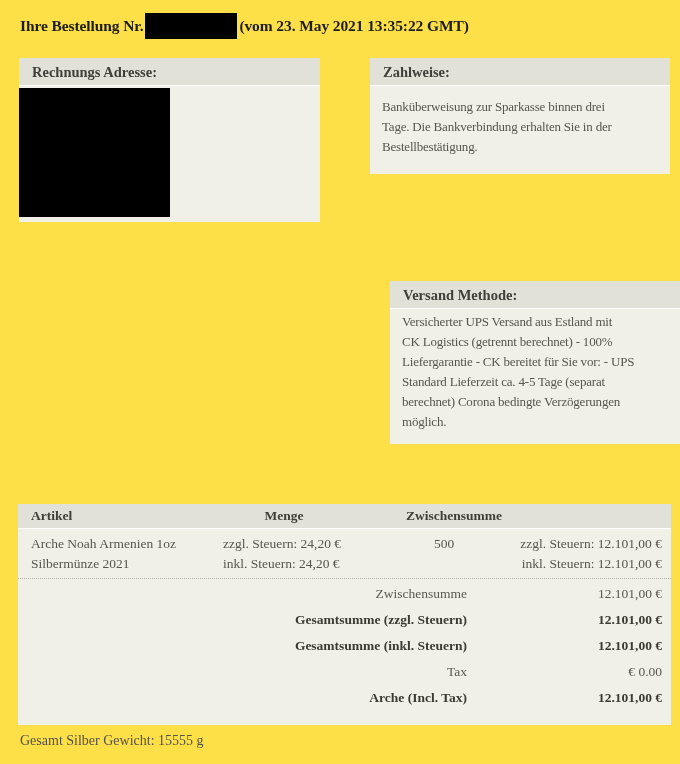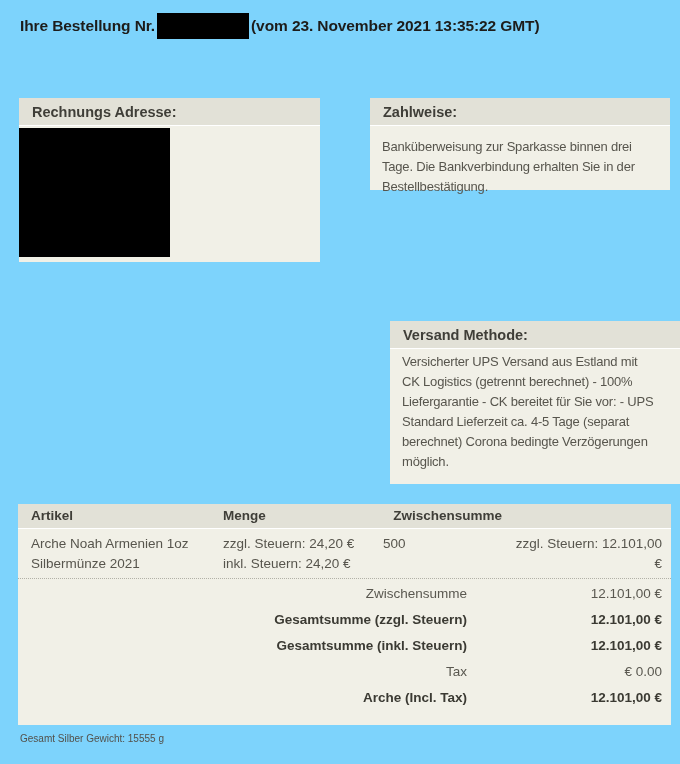--- a/index.html
+++ b/index.html
@@ -1,87 +1,87 @@
 <!DOCTYPE html>
 <html><head>
 <meta charset="utf-8">
 <style>
   * { margin:0; padding:0; box-sizing:border-box; }
   html,body { background:#ffffff; }
   .page {
-    position:relative; width:680px; height:764px; background:#7dd3fc;
-    font-family:Liberation Sans, sans-serif; overflow:hidden;
+    position:relative; width:680px; height:764px; background:#fde047;
+    font-family:Liberation Serif, serif; overflow:hidden;
   }
   
   .title-row {
     position:absolute; left:20px; top:12px; height:28px;
     display:flex; align-items:center;
     font-size:15.5px; font-weight:bold; color:#1d1c1a; letter-spacing:-0.1px;
     white-space:nowrap;
   }
   .redact-inline { width:92px; height:26px; background:#000; margin:0 2px; flex:0 0 auto; }
   
   .infobox { position:absolute; }
   .infobox .hd {
     height:28px; line-height:28px; background:#e2e1d7; border-bottom:1px solid #ffffff;
     font-size:14.5px; font-weight:bold; color:#3f3e38; padding-left:13px;
-    white-space:nowrap; overflow:hidden;margin-top:40px;
+    white-space:nowrap; overflow:hidden;
   }
   .infobox .bd {
     position:relative; background:#f1f0e7;
     font-size:13px; line-height:20px; letter-spacing:-0.2px; color:#57554d;
     white-space:pre-line; padding:10px 12px;
   }
   .box-billing  { left:19px;  top:58px;  width:301px; }
   .box-payment  { left:370px; top:58px;  width:300px; }
   .box-shipaddr { left:19px;  top:281px; width:301px; }
   .box-shipmeth { left:390px; top:281px; width:350px; }
   .box-billing  .bd { height:136px; padding:0; }
-  .box-payment  .bd { height:64px;  padding-top:11px; }
+  .box-payment  .bd { height:88px;  padding-top:11px; }
   .box-shipaddr .bd { height:133px; padding:0; }
   .box-shipmeth .bd { height:135px; padding-top:3px; }
   .redact-block { position:absolute; left:0; width:151px; background:#000; }
   .box-billing  .redact-block { top:2px; height:129px; }
   .box-shipaddr .redact-block { top:3px; height:127px; }
   
   .order-table { position:absolute; left:18px; top:504px; width:653px; }
   .t-head {
     display:flex; height:25px; line-height:24px; background:#e2e1d7;
     border-bottom:1px solid #ffffff; padding:0 9px 0 13px;
     font-size:13.5px; font-weight:bold; color:#3f3e38;
   }
   .c1 { width:192px; }
   .c2 { width:160px; }
-  .c3 { width:122px; }
+  .c3 { width:122px; text-align:center; }
   .c4 { width:157px; text-align:right; }
   .t-row {
     display:flex; background:#f1f0e7; padding:5px 9px 4px 13px;
     font-size:13.5px; line-height:20px; color:#57554d;
     border-bottom:1px dotted #b2b1a7;
   }
   .t-sum { background:#f1f0e7; padding:2px 9px 14px 13px; }
   .s-row { display:flex; line-height:26px; font-size:13.5px; color:#5a5850; }
   .s-row .lbl { width:436px; text-align:right; }
   .s-row .val { flex:1; text-align:right; }
   .s-row.bold { font-weight:bold; color:#3b3a33;justify-content:flex-end; }
   
   .footer {
     position:absolute; left:20px; top:733px;
-    font-size:10px; color:#53514b;
+    font-size:14px; color:#53514b;
   }
 </style>
 </head>
 <body>
 
 <main class="page">
 
   <header class="title-row">
     <span>Ihre Bestellung Nr.</span>
     <span class="redact-inline"></span>
-    <span>(vom 23. November 2021 13:35:22 GMT)</span>
+    <span>(vom 23. May 2021 13:35:22 GMT)</span>
   </header>
 
   <section class="infobox box-billing">
     <div class="hd">Rechnungs Adresse:</div>
     <div class="bd">
       <div class="redact-block"></div>
     </div>
   </section>
 
   <section class="infobox box-payment">
@@ -111,20 +111,21 @@
 
     <div class="t-row">
       <div class="c1">Arche Noah Armenien 1oz Silbermünze 2021</div>
       <div class="c2">
         <div>zzgl. Steuern: 24,20 €</div>
         <div>inkl. Steuern: 24,20 €</div>
       </div>
       <div class="c3">500</div>
       <div class="c4">
         <div>zzgl. Steuern: 12.101,00 €</div>
+        <div>inkl. Steuern: 12.101,00 €</div>
       </div>
     </div>
 
     <div class="t-sum">
       <div class="s-row">
         <div class="lbl">Zwischensumme</div>
         <div class="val">12.101,00 €</div>
       </div>
       <div class="s-row bold">
         <div class="lbl">Gesamtsumme (zzgl. Steuern)</div>

